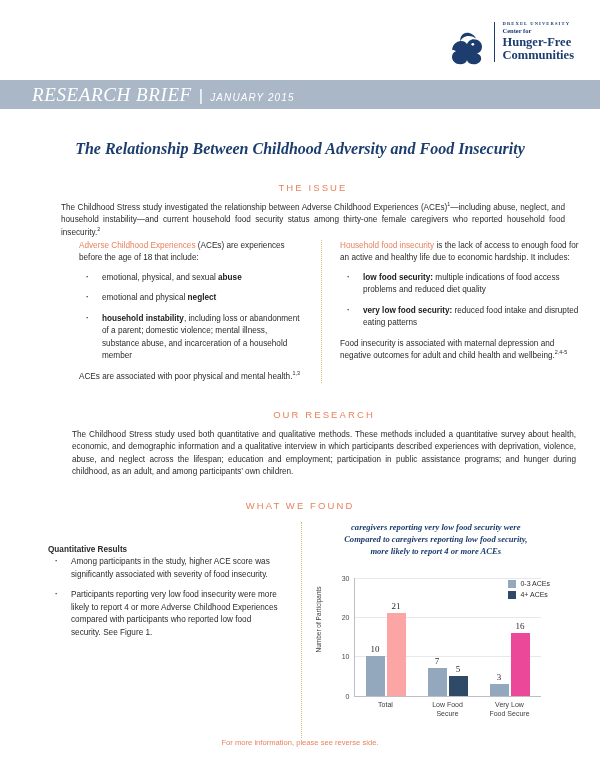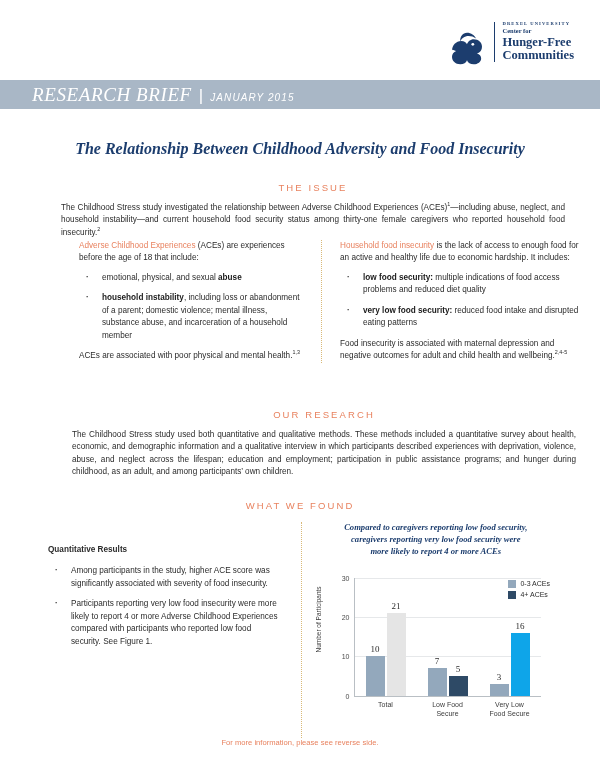--- a/index.html
+++ b/index.html
@@ -194,20 +194,21 @@
     <p class="body-copy" style="margin-top:9px;">The Childhood Stress study investigated the relationship between Adverse Childhood Experiences (ACEs)<sup>1</sup>—including abuse, neglect, and household instability—and current household food security status among thirty-one female caregivers who reported household food insecurity.<sup>2</sup></p>
   </div>
 
   <div class="cols" style="left:48px; top:240px; width:504px;margin-left:31px;">
     <div class="col" style="width:222px; padding-right:20px;">
       <p>
         <span class="lead-term">Adverse Childhood Experiences</span><span> (ACEs) are experiences before the age of 18 that include:</span>
       </p>
       <ul class="bullets">
         <li>emotional, physical, and sexual <b>abuse</b></li>
+        <li>emotional and physical <b>neglect</b></li>
         <li><b>household instability</b>, including loss or abandonment of a parent; domestic violence; mental illness, substance abuse, and incarceration of a household member</li>
       </ul>
       <p style="margin-top:6px;">ACEs are associated with poor physical and mental health.<sup>1,3</sup></p>
     </div>
     <div class="col right" style="width:242px;">
       <p>
         <span class="lead-term">Household food insecurity</span><span> is the lack of access to enough food for an active and healthy life due to economic hardship. It includes:</span>
       </p>
       <ul class="bullets">
         <li><b>low food security:</b> multiple indications of food access problems and reduced diet quality</li>
@@ -222,30 +223,30 @@
     <p class="body-copy" style="margin-top:9px;">The Childhood Stress study used both quantitative and qualitative methods. These methods included a quantitative survey about health, economic, and demographic information and a qualitative interview in which participants described experiences with deprivation, violence, abuse, and neglect across the lifespan; education and employment; participation in public assistance programs; and hunger during childhood, as an adult, and among participants’ own children.</p>
   </div>
 
   <div style="position:absolute; left:48px; top:500px; width:504px;">
     <div class="sec-head">WHAT WE FOUND</div>
   </div>
 
   <div class="cols" style="left:48px; top:522px; width:504px;">
     <div class="col" style="width:242px; padding-right:20px;">
       <p style="margin-top:22px; font-weight:bold;">Quantitative Results</p>
-      <ul class="bullets" style="margin-top:9px;">
+      <ul class="bullets" style="margin-top:0;">
         <li>Among participants in the study, higher ACE score was significantly associated with severity of food insecurity.</li>
         <li>Participants reporting very low food insecurity were more likely to report 4 or more Adverse Childhood Experiences compared with participants who reported low food security. See Figure 1.</li>
       </ul>
     </div>
 
     <div class="col right" style="width:242px;">
       <div class="chart-title">
+        <div>caregivers reporting very low food security were</div>
         <div>Compared to caregivers reporting low food security,</div>
-        <div>caregivers reporting very low food security were</div>
         <div>more likely to report 4 or more ACEs</div>
       </div>
       <div class="chart-box" style="height:180px;">
         <div class="ylabel">Number of Participants</div>
         <div class="legend" id="chart-legend">
             <div class="legend-row">
               <span class="swatch" style="background: rgb(147, 168, 188);"></span>
               <span>0-3 ACEs</span>
             </div>
             <div class="legend-row">
@@ -258,40 +259,40 @@
             <div class="gridline" style="top: 78.6667px;"></div>
             <div class="ytick" style="top: 78.6667px;">10</div>
             <div class="gridline" style="top: 39.3333px;"></div>
             <div class="ytick" style="top: 39.3333px;">20</div>
             <div class="gridline" style="top: 0px;"></div>
             <div class="ytick" style="top: 0px;">30</div>
             <div class="group" style="left: 0px; width: 62px;">
               <div class="bar" style="height: 39.3333px; background: rgb(147, 168, 188);">
                 <span class="val">10</span>
               </div>
-              <div class="bar" style="height: 82.6px; background: #e5e5e5;">
+              <div class="bar" style="height: 82.6px; background: #fca5a5;">
                 <span class="val">21</span>
               </div>
               <div class="xlabel">Total</div>
             </div>
             <div class="group" style="left: 62px; width: 62px;">
               <div class="bar" style="height: 27.5333px; background: rgb(147, 168, 188);">
                 <span class="val">7</span>
               </div>
               <div class="bar" style="height: 19.6667px; background: rgb(46, 74, 102);">
                 <span class="val">5</span>
               </div>
               <div class="xlabel">Low Food
 Secure</div>
             </div>
             <div class="group" style="left: 124px; width: 62px;">
               <div class="bar" style="height: 11.8px; background: rgb(147, 168, 188);">
                 <span class="val">3</span>
               </div>
-              <div class="bar" style="height: 62.9333px; background: #0ea5e9;">
+              <div class="bar" style="height: 62.9333px; background: #ec4899;">
                 <span class="val">16</span>
               </div>
               <div class="xlabel">Very Low
 Food Secure</div>
             </div>
           </div>
       </div>
     </div>
   </div>
 

